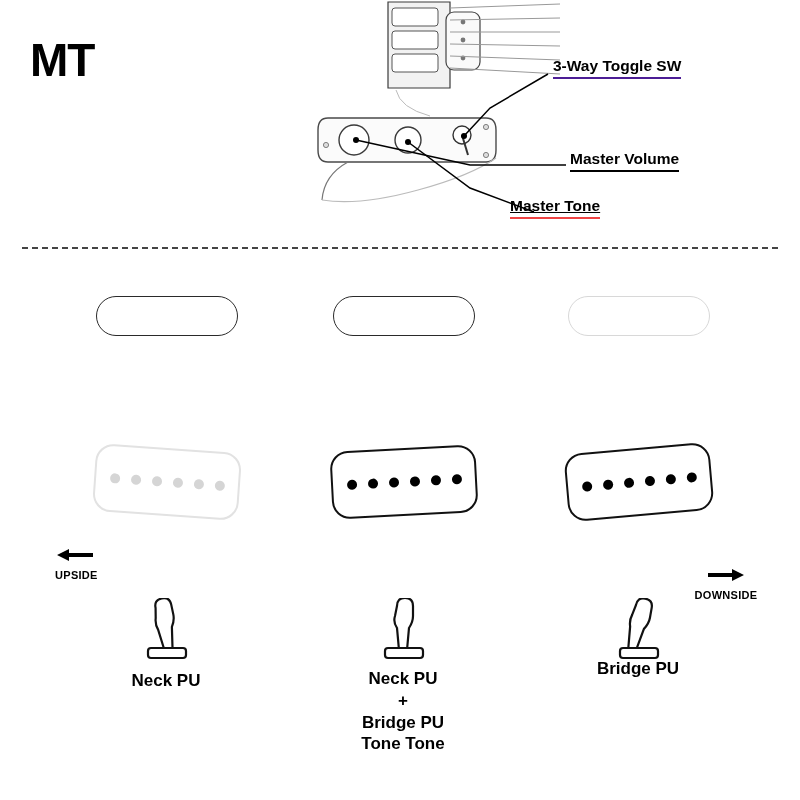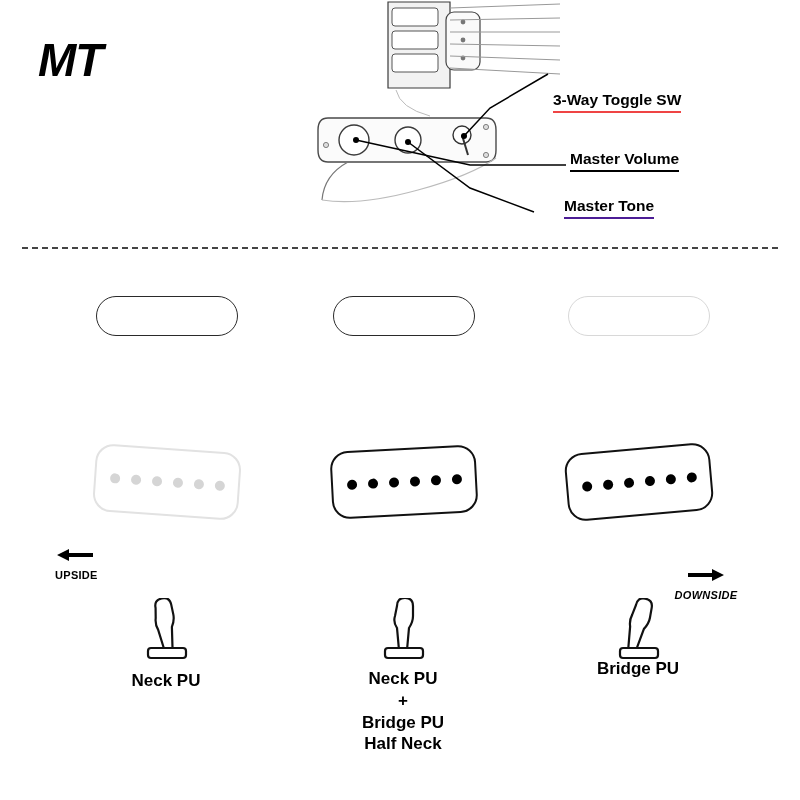--- a/index.html
+++ b/index.html
@@ -12,24 +12,23 @@
     height: 800px;
     position: relative;
     font-family: "Liberation Sans", sans-serif;
     color: #000000;
     overflow: hidden;
   }
 
   
   #title-block {
     position: absolute;
-    left: 38px;
+    left: 30px;
     top: 38px;
     line-height: 0.96;
-    font-style: italic;
   }
   #title-block .title-line {
     font-size: 46px;
     font-weight: bold;
     letter-spacing: -1px;
     display: block;
     white-space: nowrap;
   }
 
   
@@ -45,33 +44,33 @@
   .callout-label {
     position: absolute;
     font-size: 15.5px;
     font-weight: bold;
     white-space: nowrap;
     padding-bottom: 2px;
   }
   #label-toggle {
     left: 553px;
     top: 57px;
-    border-bottom: 2px solid #ef4444;
-    margin-top: 34px;
+    border-bottom: 2px solid #4c1d95;
   }
   #label-volume {
     left: 570px;
     top: 150px;
     border-bottom: 2px solid #000;
     text-align: right;
   }
   #label-tone {
-    left: 564px;
+    left: 510px;
     top: 197px;
-    border-bottom: 2px solid #4c1d95;
+    border-bottom: 2px solid #ef4444;
+    text-decoration: underline;
   }
 
   
   #divider {
     position: absolute;
     left: 22px;
     top: 247px;
     width: 756px;
     border-top: 2px dashed #444;
   }
@@ -155,25 +154,24 @@
 
   
   #upside-marker {
     position: absolute;
     left: 55px;
     top: 547px;
     width: 72px;
   }
   #downside-marker {
     position: absolute;
-    left: 664px;
+    left: 684px;
     top: 567px;
     text-align: center;
     width: 84px;
-    font-style: italic;
   }
   .dir-text {
     font-size: 11px;
     font-weight: bold;
     letter-spacing: 0.3px;
     margin-top: 2px;
   }
 </style>
 </head>
 <body>
@@ -278,21 +276,21 @@
   <div class="switch-lever">
     <svg width="50" height="62" viewBox="0 0 50 62" xmlns="http://www.w3.org/2000/svg">
       <path d="M18 8 Q18 0 26 0 Q34 0 34 8 L34 18 Q34 24 30 30 L28 52 L20 52 L18 30 Q14 24 16 18 Z" fill="#ffffff" stroke="#111" stroke-width="2.2"></path>
       <rect x="6" y="50" width="38" height="10" rx="3" fill="#ffffff" stroke="#111" stroke-width="2.2"></rect>
     </svg>
   </div>
   <div class="pu-caption">
     <div>Neck PU</div>
     <div>+</div>
     <div>Bridge PU</div>
-    <div>Half Neck</div>
+    <div>Tone Tone</div>
   </div>
 </div>
 
 <div class="column" id="column-2">
   <div class="neck-pu dim"></div>
   <div class="bridge-pu">
     <span class="pole"></span>
     <span class="pole"></span>
     <span class="pole"></span>
     <span class="pole"></span>

